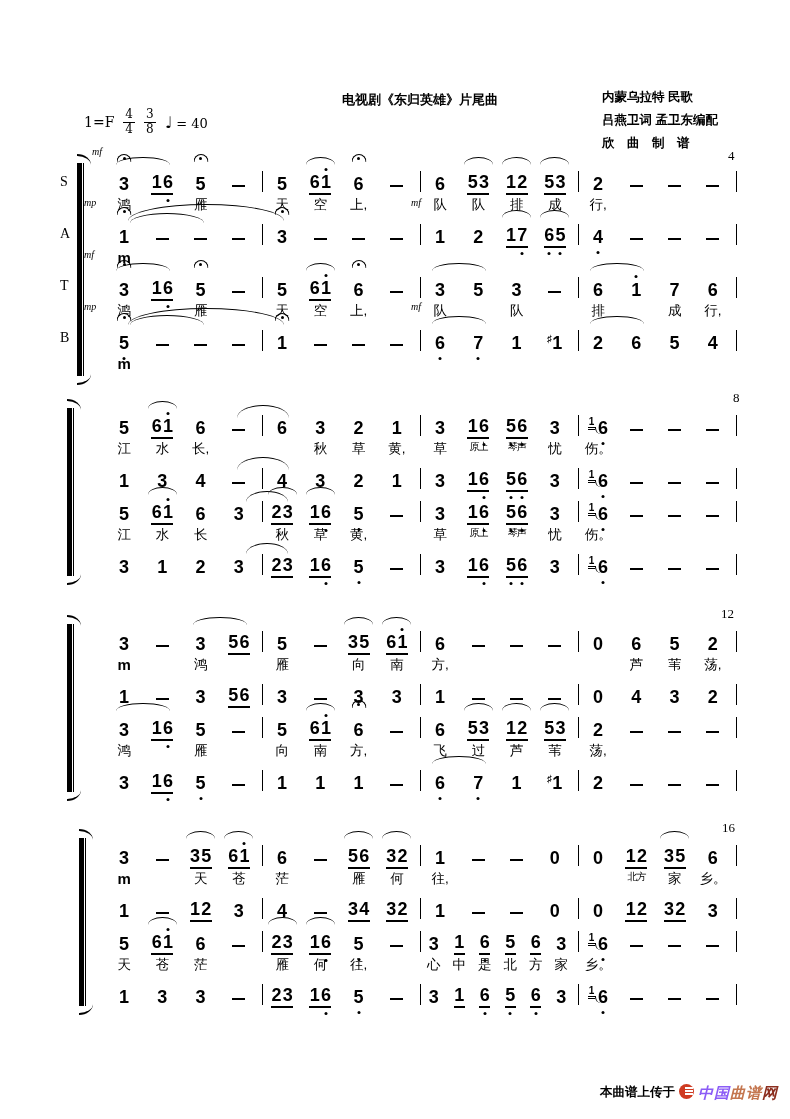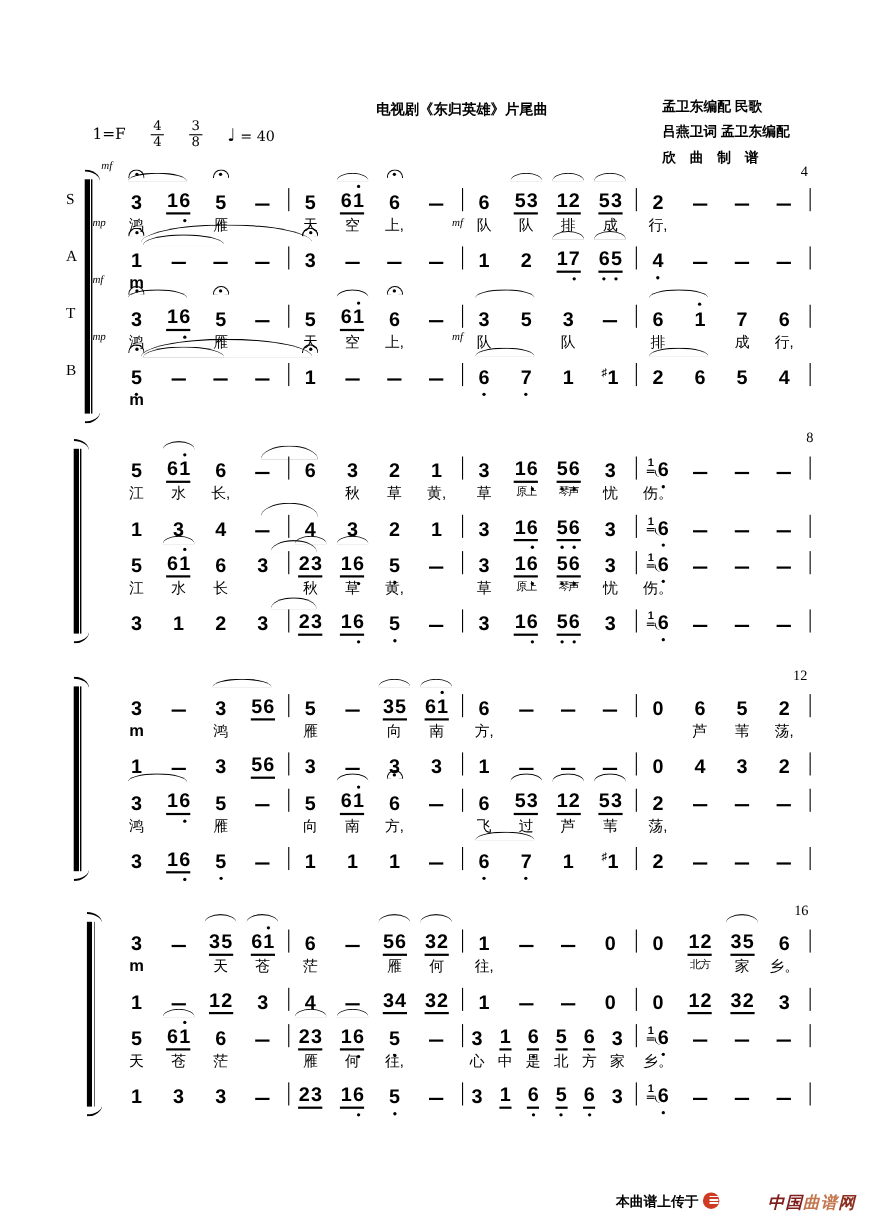--- a/index.html
+++ b/index.html
@@ -3,21 +3,21 @@
 <meta charset="utf-8">
 <style>
   html,body{margin:0;padding:0}
   .page{position:relative;width:790px;height:1119px;background:#fff;color:#000;
         font-family:"Liberation Sans",sans-serif;overflow:hidden}
   .title{position:absolute;top:28px;left:0;right:0;text-align:center;
          font-size:33px;font-weight:bold;letter-spacing:5px;margin:0}
   .subtitle{position:absolute;top:91px;left:250px;width:340px;text-align:center;
             font-size:13px;font-weight:bold}
   .credits{position:absolute;top:86px;left:602px;font-size:12.5px;font-weight:bold;line-height:23px}
-  .keyline{position:absolute;top:108px;left:84px;display:flex;align-items:center;gap:23px;
+  .keyline{position:absolute;top:108px;left:84px;display:flex;align-items:center;gap:9px;
            font-family:"DejaVu Serif",serif;font-size:14px}
   .frac{display:inline-flex;flex-direction:column;align-items:center;font-size:12px;line-height:1.15}
   .frac .fn{border-bottom:1px solid #000;padding:0 2px}
   .tempo{font-size:13px}.tnote{font-size:16px}
 
   .system{position:absolute;width:636px}
   .row{display:flex}
   .row.notes{height:27px;font-weight:bold;font-size:18px}
   .row.lyrics{height:25px;font-size:13.5px;padding-top:1px}
   .row.notes+.row.notes{margin-top:6px}
@@ -67,21 +67,21 @@
   .logo::after{content:"";position:absolute;left:6px;top:3px;width:8px;height:9px;
      background:repeating-linear-gradient(to bottom,#fff 0,#fff 1.5px,transparent 1.5px,transparent 3px)}
   .site{font-size:15px;font-style:italic;letter-spacing:1px;font-weight:bold}
 </style>
 </head>
 <body>
 
 <div class="page">
   <div class="subtitle">电视剧《东归英雄》片尾曲</div>
   <div class="credits">
-    <div>孟卫东编配 民歌</div>
+    <div>内蒙乌拉特 民歌</div>
     <div>吕燕卫词 孟卫东编配</div>
     <div>欣　曲　制　谱</div>
   </div>
   <div class="keyline">
     <span>1=F</span>
     <span class="frac">
       <span class="fn">4</span>
       <span>4</span>
     </span>
     <span class="frac">
@@ -1761,15 +1761,15 @@
       <div class="tie" style="left: 246px; top: 543px; width: 42px; height: 10px;"></div>
       <div class="bracket" style="left: 77px; top: 163px; height: 213px;"></div>
       <div class="bracket" style="left: 67px; top: 408px; height: 168px;"></div>
       <div class="bracket" style="left: 67px; top: 624px; height: 168px;"></div>
       <div class="bracket" style="left: 79px; top: 838px; height: 168px;"></div>
     </div>
 
   <div class="watermark">
     <span>本曲谱上传于</span>
     <span class="logo" id="wm-logo" style="background: rgb(207, 59, 34);"></span>
-    <span class="site" id="wm-site"><span style="color: #7f1d1d; margin-left: 40px;">中国</span><span style="color: rgb(196, 118, 79);">曲谱</span><span style="color: rgb(140, 46, 31);">网</span></span>
+    <span class="site" id="wm-site"><span style="color: #8b5cf6;">中国</span><span style="color: rgb(196, 118, 79);">曲谱</span><span style="color: rgb(140, 46, 31);">网</span></span>
   </div>
 </div>
 
 </body></html>

